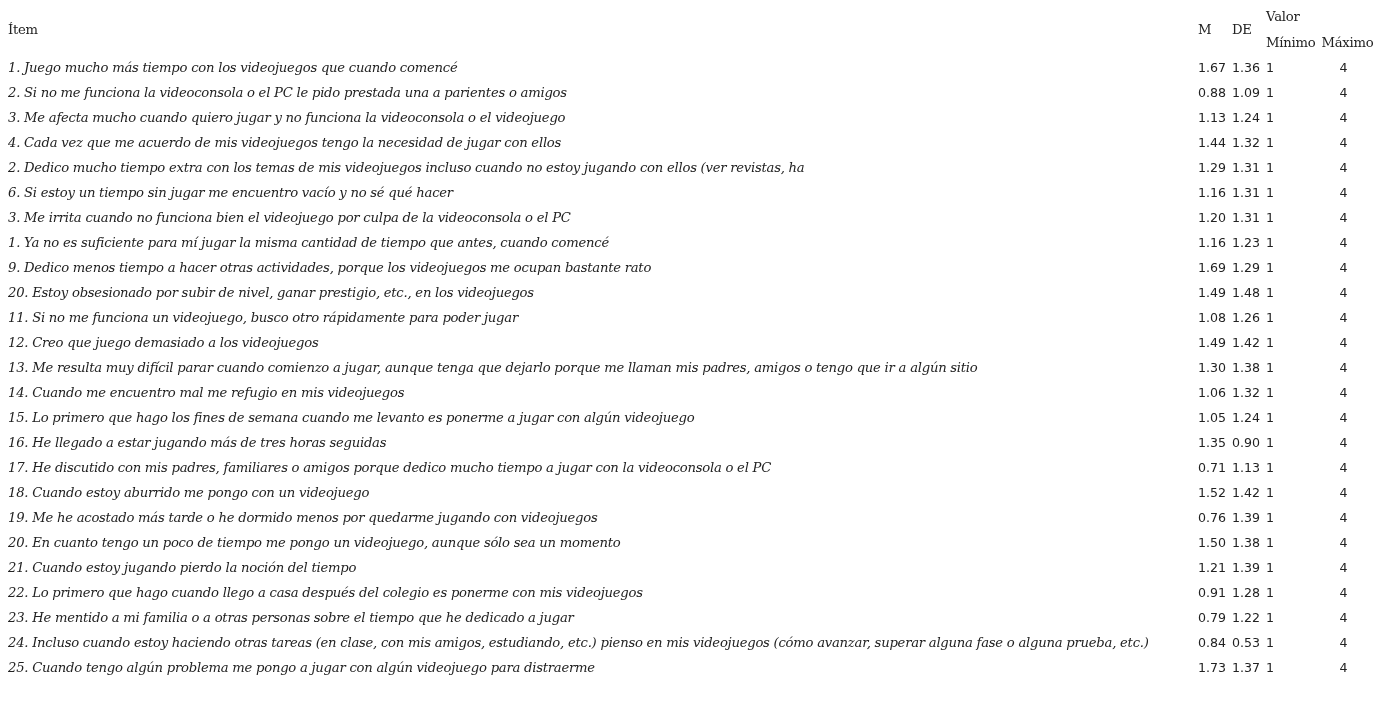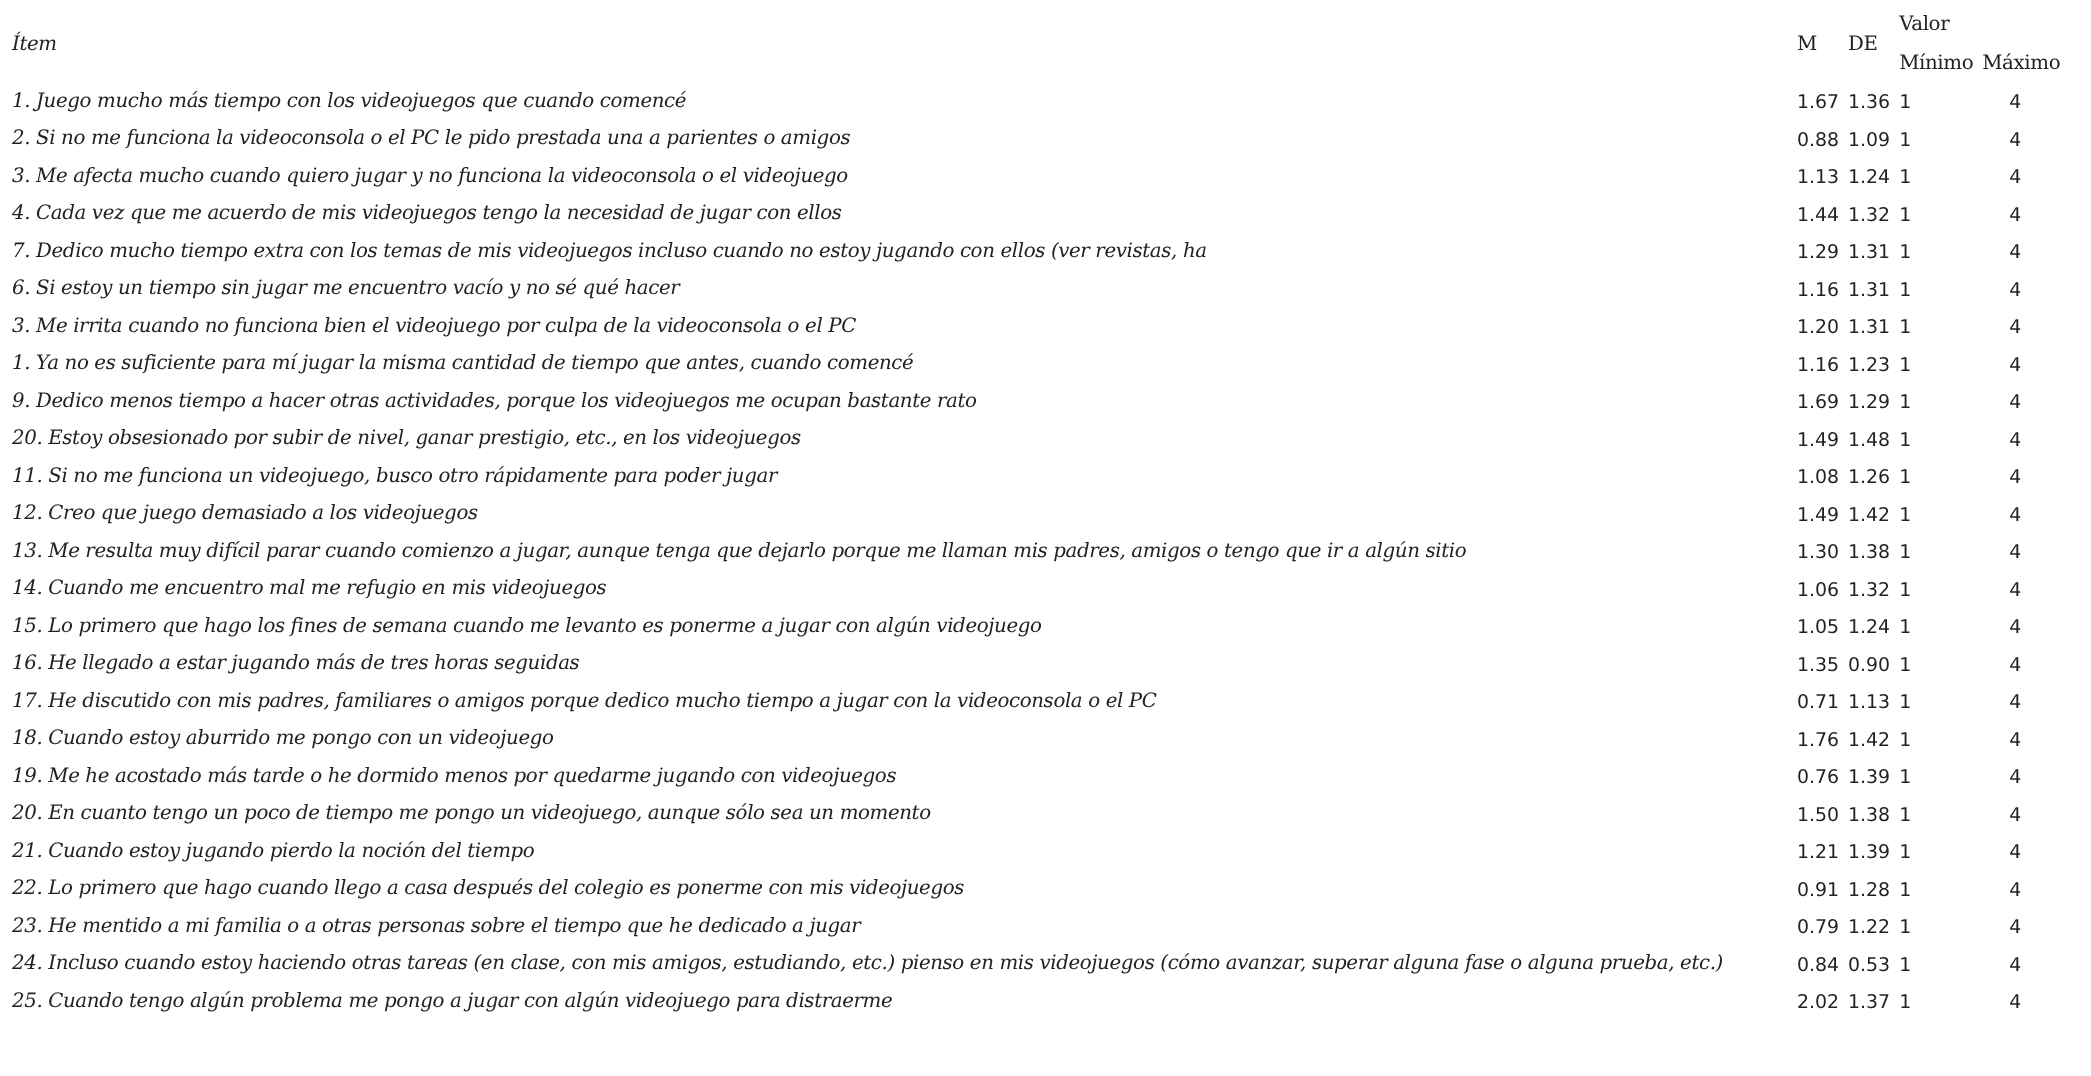--- a/index.html
+++ b/index.html
@@ -16,21 +16,21 @@
   }
   td, th {
     font-weight: normal;
     text-align: left;
     padding: 0 4px 0 2px;
     white-space: nowrap;
     height: 25px;
     vertical-align: middle;
     letter-spacing: -0.25px;
   }
-  th.item-h { height: 52px; font-style: italic; }
+  th.item-h { height: 52px; }
   td.num { font-family: "DejaVu Sans", "Liberation Sans", sans-serif; font-size: 12.6px; letter-spacing: 0; }
   td.max { padding-left: 20px; }
   th.num-h { font-family: "DejaVu Serif", serif; }
   td.item { width: 1184px; overflow: hidden; font-style: italic; }
 </style>
 </head>
 <body>
 
 <table>
   <thead>
@@ -68,21 +68,21 @@
         <td class="num max">4</td>
       </tr>
       <tr>
         <td class="item">4. Cada vez que me acuerdo de mis videojuegos tengo la necesidad de jugar con ellos</td>
         <td class="num">1.44</td>
         <td class="num">1.32</td>
         <td class="num">1</td>
         <td class="num max">4</td>
       </tr>
       <tr>
-        <td class="item">7. Dedico mucho tiempo extra con los temas de mis videojuegos incluso cuando no estoy jugando con ellos (ver revistas, ha</td>
+        <td class="item">2. Dedico mucho tiempo extra con los temas de mis videojuegos incluso cuando no estoy jugando con ellos (ver revistas, ha</td>
         <td class="num">1.29</td>
         <td class="num">1.31</td>
         <td class="num">1</td>
         <td class="num max">4</td>
       </tr>
       <tr>
         <td class="item">6. Si estoy un tiempo sin jugar me encuentro vacío y no sé qué hacer</td>
         <td class="num">1.16</td>
         <td class="num">1.31</td>
         <td class="num">1</td>
@@ -160,21 +160,21 @@
       </tr>
       <tr>
         <td class="item">17. He discutido con mis padres, familiares o amigos porque dedico mucho tiempo a jugar con la videoconsola o el PC</td>
         <td class="num">0.71</td>
         <td class="num">1.13</td>
         <td class="num">1</td>
         <td class="num max">4</td>
       </tr>
       <tr>
         <td class="item">18. Cuando estoy aburrido me pongo con un videojuego</td>
-        <td class="num">1.76</td>
+        <td class="num">1.52</td>
         <td class="num">1.42</td>
         <td class="num">1</td>
         <td class="num max">4</td>
       </tr>
       <tr>
         <td class="item">19. Me he acostado más tarde o he dormido menos por quedarme jugando con videojuegos</td>
         <td class="num">0.76</td>
         <td class="num">1.39</td>
         <td class="num">1</td>
         <td class="num max">4</td>
@@ -209,19 +209,19 @@
       </tr>
       <tr>
         <td class="item">24. Incluso cuando estoy haciendo otras tareas (en clase, con mis amigos, estudiando, etc.) pienso en mis videojuegos (cómo avanzar, superar alguna fase o alguna prueba, etc.)</td>
         <td class="num">0.84</td>
         <td class="num">0.53</td>
         <td class="num">1</td>
         <td class="num max">4</td>
       </tr>
       <tr>
         <td class="item">25. Cuando tengo algún problema me pongo a jugar con algún videojuego para distraerme</td>
-        <td class="num">2.02</td>
+        <td class="num">1.73</td>
         <td class="num">1.37</td>
         <td class="num">1</td>
         <td class="num max">4</td>
       </tr>
     </tbody>
 </table>
 
 </body></html>

